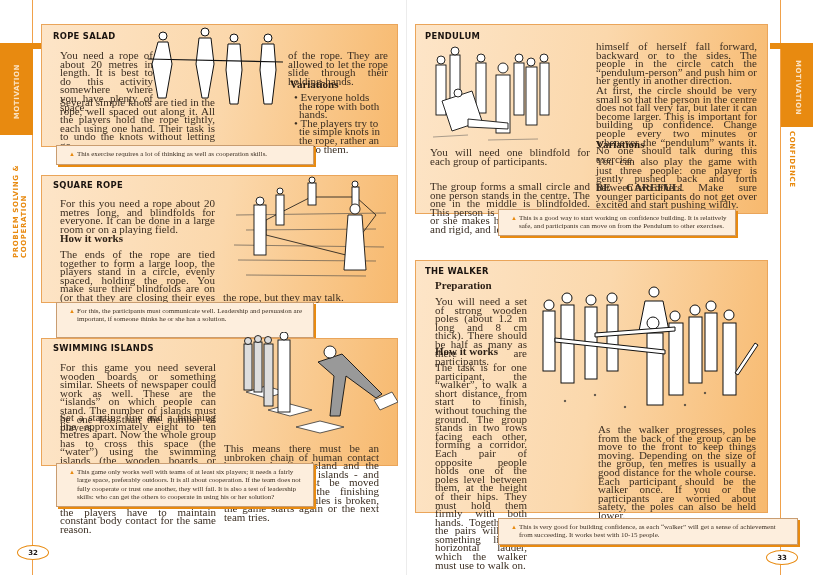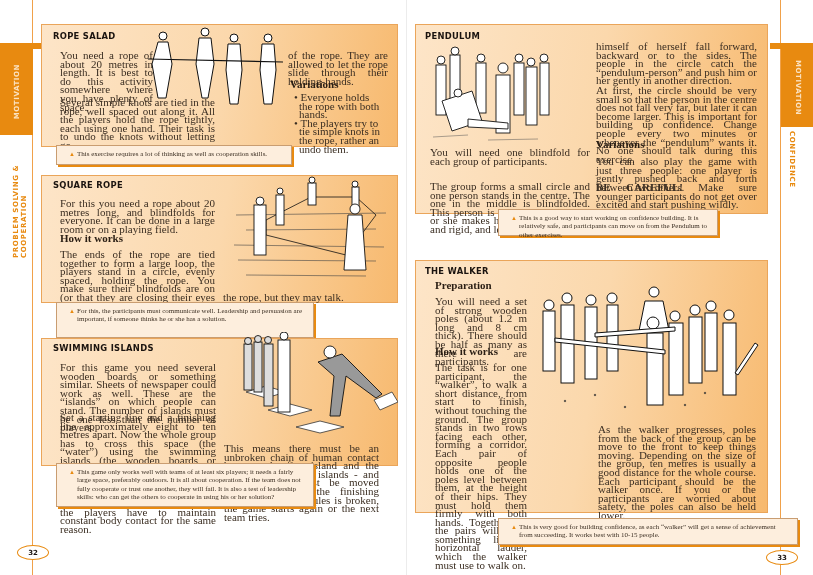--- a/index.html
+++ b/index.html
@@ -74,21 +74,21 @@
       </g>
       <line x1="0" y1="35" x2="135" y2="38" stroke="#111" stroke-width="1.2"></line>
     </svg>
   </div>
   <div class="txt" style="left:288px; top:51px; width:100px;">of the rope. They are allowed to let the rope slide through their holding-hands.</div>
   <div class="txt sub" style="left:290px; top:80px;">Variations</div>
   <ul class="txt bullets" style="left:292px; top:93px; width:90px; text-align:left;">
     <li>• <span>Everyone holds the rope with both hands.</span></li>
     <li>• <span>The players try to tie simple knots in the rope, rather an undo them.</span></li>
   </ul>
-  <div class="tip" style="left:56px; top:145px; width:236px; height:20px;">
+  <div class="tip" style="left:56px; top:145px; width:258px; height:20px;">
     <span class="bullet">▲</span>
     <span>This exercise requires a lot of thinking as well as cooperation skills.</span>
   </div>
 
   <div class="box" style="left:41px; top:175px; width:357px; height:128px;"></div>
   <div class="box-title" style="left:53px; top:180px;">SQUARE ROPE</div>
   <div class="txt" style="left:60px; top:199px; width:155px;">For this you need a rope about 20 metres long, and blindfolds for everyone. It can be done in a large room or on a playing field.</div>
   <div class="txt sub" style="left:60px; top:234px;">How it works</div>
   <div class="txt" style="left:60px; top:250px; width:155px;">The ends of the rope are tied together to form a large loop, the players stand in a circle, evenly spaced, holding the rope. You make sure their blindfolds are on (or that they are closing their eyes tightly). The group now has to form a different geometrical form, such as a square or a triangle. They are not allowed to let go of</div>
   <div class="txt" style="left:223px; top:293px;">the rope, but they may talk.</div>
@@ -195,21 +195,21 @@
   </div>
   <div class="txt" style="left:430px; top:148px; width:160px;">You will need one blindfold for each group of participants.</div>
   <div class="txt" style="left:430px; top:182px; width:160px;">The group forms a small circle and one person stands in the centre. The one in the middle is blindfolded. This person is the “pendulum”. He or she makes his or her body tense and rigid, and lets</div>
   <div class="txt" style="left:596px; top:42px; width:161px;">himself of herself fall forward, backward or to the sides. The people in the circle catch the “pendulum-person” and push him or her gently in another direction.</div>
   <div class="txt" style="left:596px; top:86px; width:161px;">At first, the circle should be very small so that the person in the centre does not fall very far, but later it can become larger. This is important for building up confidence. Change people every two minutes or whenever the “pendulum” wants it. No one should talk during this exercise.</div>
   <div class="txt sub" style="left:596px; top:140px;">Variations</div>
   <div class="txt" style="left:596px; top:157px; width:161px;">You can also play the game with just three people: one player is gently pushed back and forth between two others.</div>
   <div class="txt" style="left:596px; top:183px; width:161px;">
     <b>BE CAREFUL!</b><span> Make sure younger participants do not get over excited and start pushing wildly.</span>
   </div>
-  <div class="tip" style="left:498px; top:209px; width:220px; height:27px;">
+  <div class="tip" style="left:498px; top:209px; width:238px; height:27px;">
     <span class="bullet">▲</span>
     <span>This is a good way to start working on confidence building. It is relatively safe, and participants can move on from the Pendulum to other exercises.</span>
   </div>
 
   <div class="box" style="left:415px; top:260px; width:353px; height:253px;"></div>
   <div class="box-title" style="left:425px; top:266px;">THE WALKER</div>
   <div class="txt sub" style="left:435px; top:281px;">Preparation</div>
   <div class="txt" style="left:435px; top:297px; width:92px;">You will need a set of strong wooden poles (about 1.2 m long and 8 cm thick). There should be half as many as there are participants.</div>
   <div class="txt sub" style="left:435px; top:347px;">How it works</div>
   <div class="txt" style="left:435px; top:363px; width:92px;">The task is for one participant, the “walker”, to walk a short distance, from start to finish, without touching the ground. The group stands in two rows facing each other, forming a corridor. Each pair of opposite people holds one of the poles level between them, at the height of their hips. They must hold them firmly with both hands. Together, all the pairs will form something like a horizontal ladder, which the walker must use to walk on.</div>

